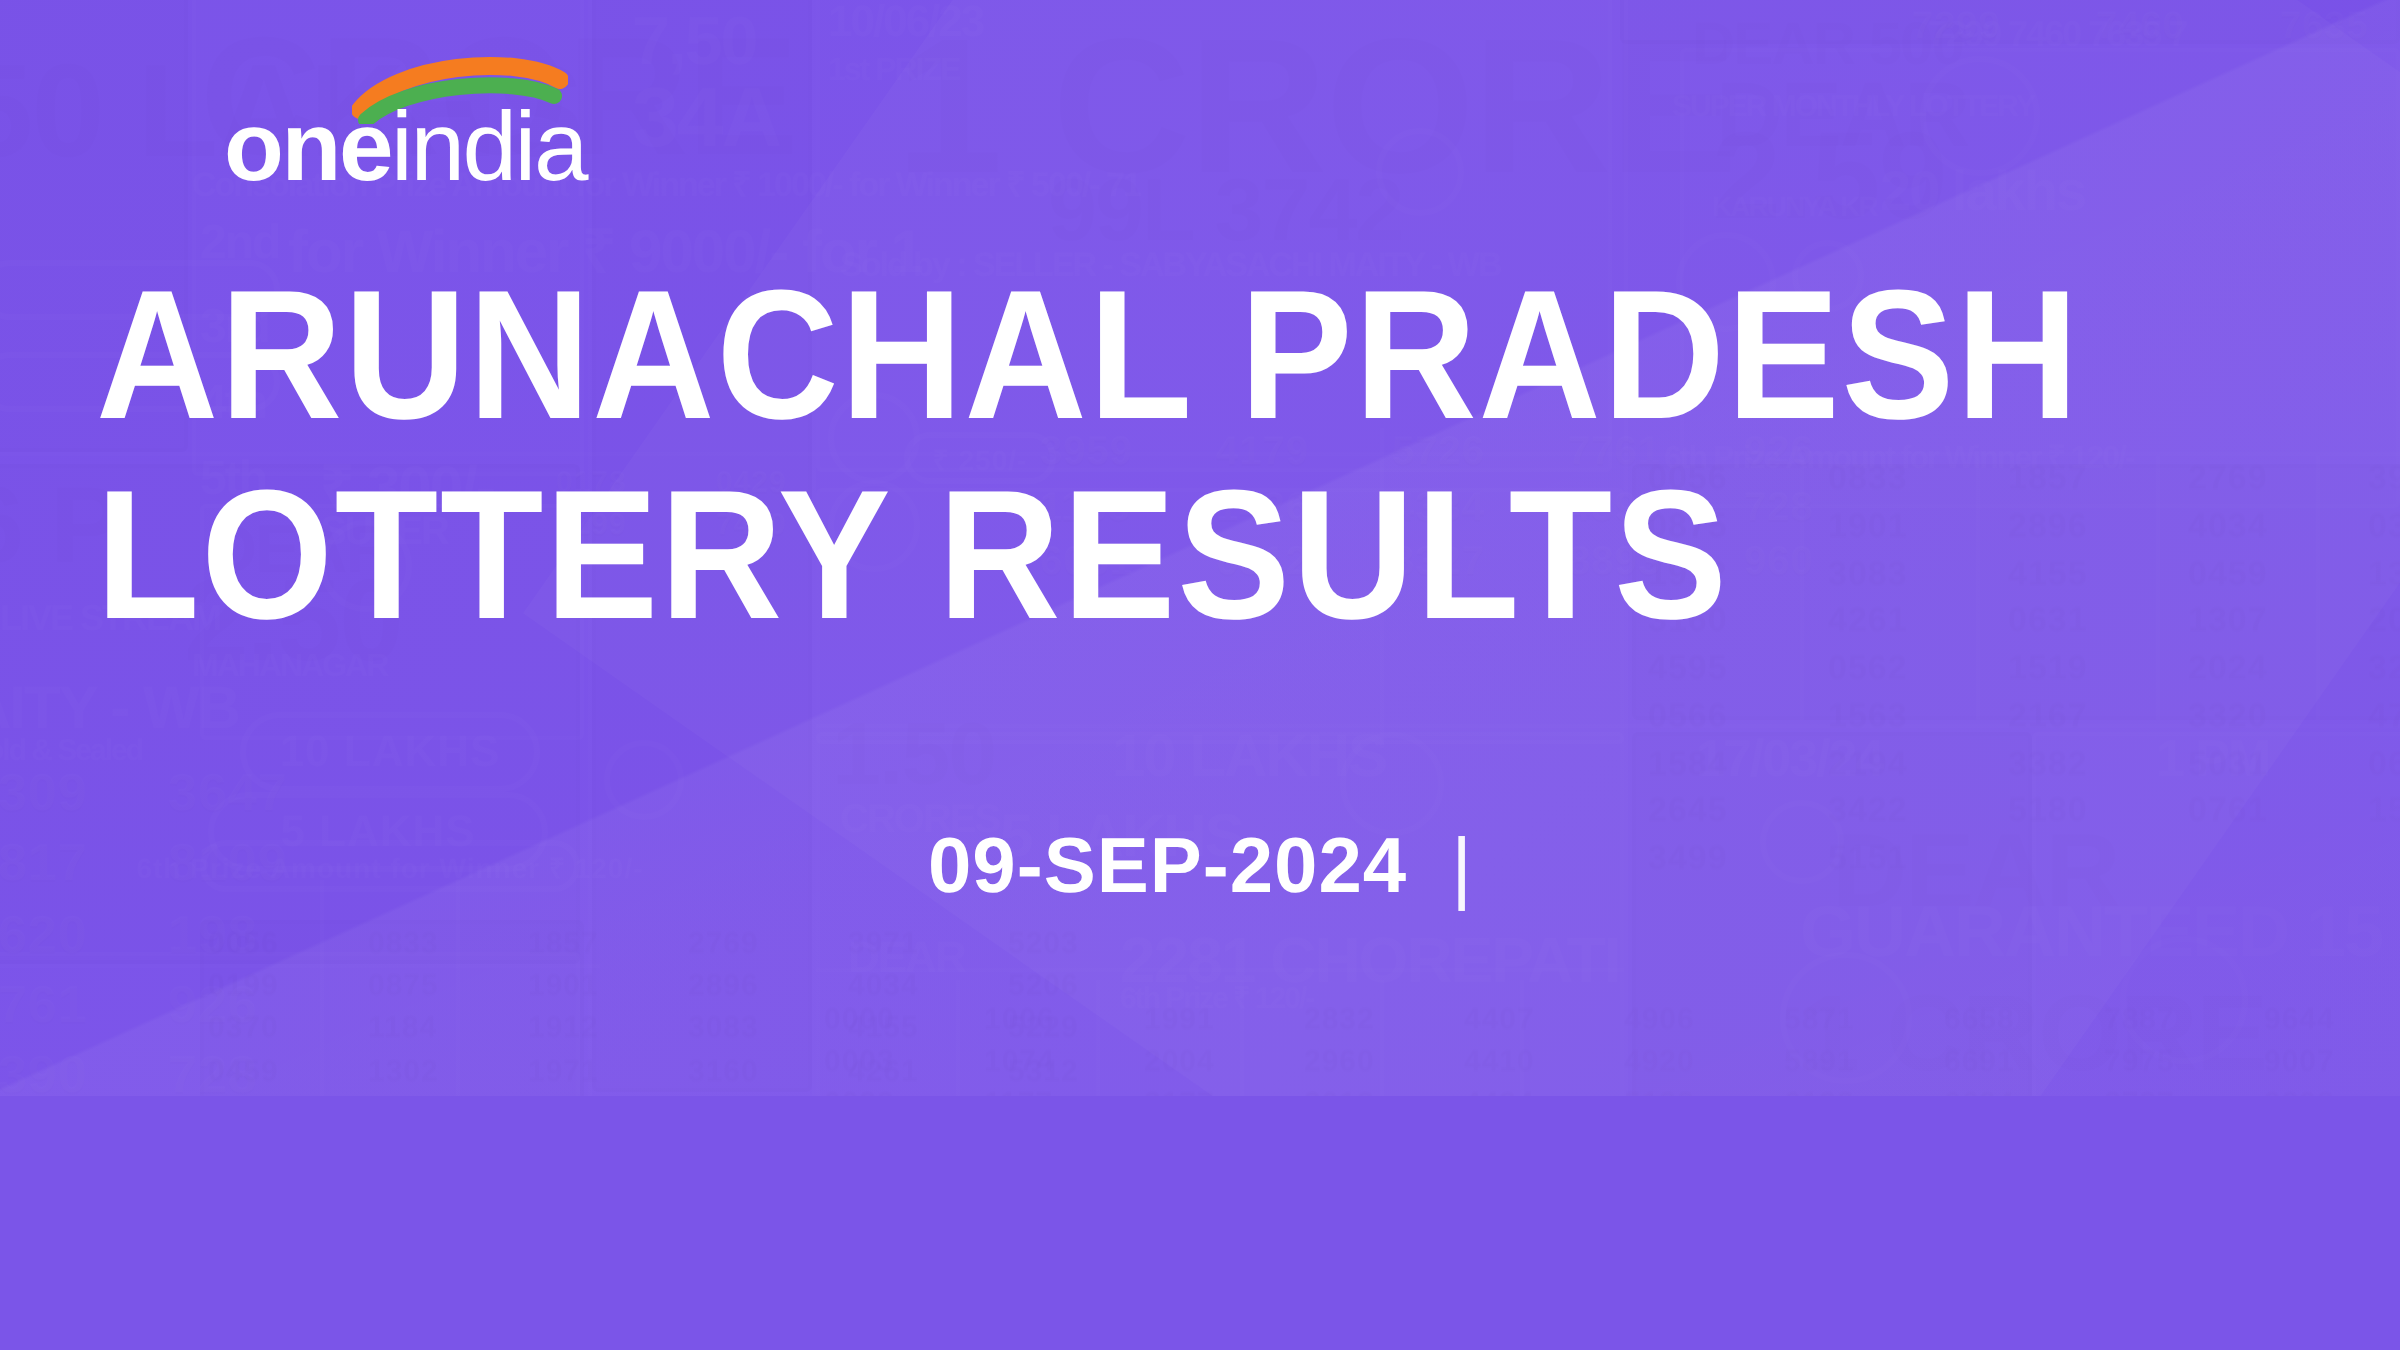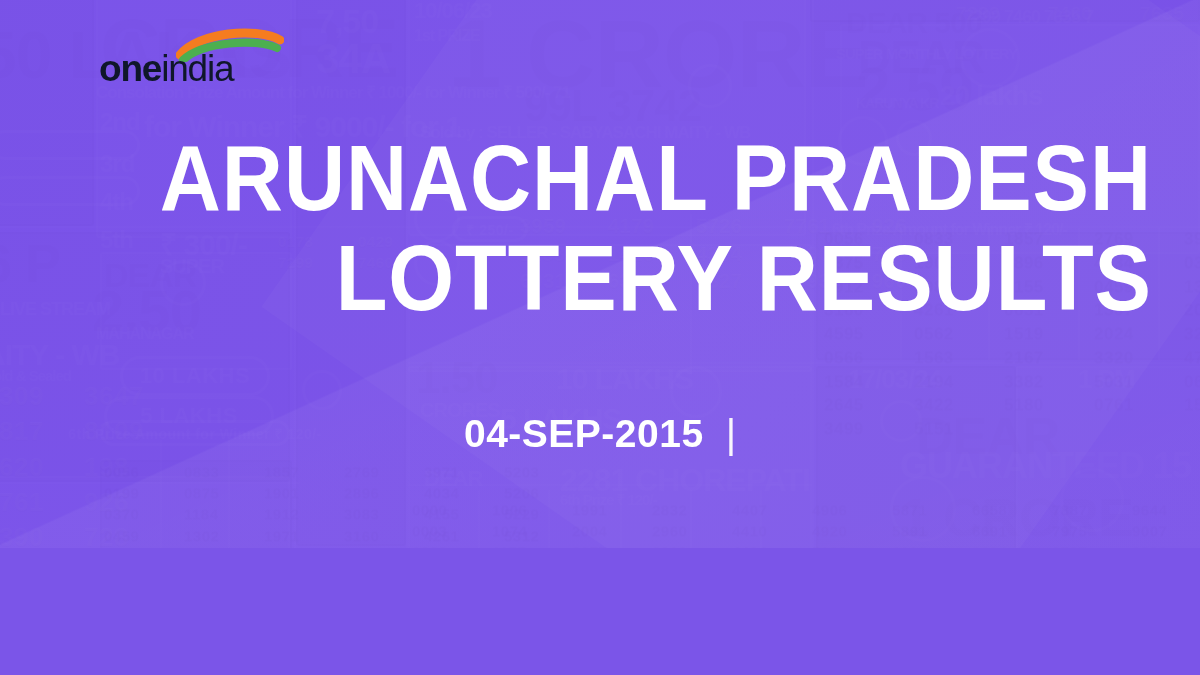--- a/index.html
+++ b/index.html
@@ -143,39 +143,39 @@
   }
   .logo-arc {
     position: absolute;
     left: 80px;
     top: 0px;
     width: 108px;
     height: 34px;
   }
   .logo-text {
     position: absolute;
-    left: 3px;
+    left: 16px;
     top: 22px;
     font-family: "Liberation Sans", sans-serif;
-    font-size: 37px;
+    font-size: 49px;
     line-height: 1;
-    color: #0f172a;
+    color: #ffffff;
     letter-spacing: -1.2px;
     white-space: nowrap;
   }
   .logo-one { font-weight: 700; }
   .logo-india { font-weight: 300; }
 
   
   .headline {
     position: absolute;
     left: 0;
     top: 128px;
     width: 1200px;
-    text-align: right;
+    text-align: left;
     color: #ffffff;
   }
   .headline-line {
     font-family: "Liberation Sans Narrow", "Liberation Sans", sans-serif;
     font-weight: 700;
     font-size: 92px;
     line-height: 100px;
     letter-spacing: 1px;
     transform: scaleX(0.92);
     text-transform: uppercase;
@@ -530,19 +530,19 @@
         <span class="logo-one">one</span><span class="logo-india">india</span>
       </div>
     </div>
 
     <div class="headline">
       <div class="headline-line">Arunachal Pradesh</div>
       <div class="headline-line">Lottery Results</div>
     </div>
 
     <div class="date-row">
-      <span class="date-text">04-SEP-2015</span>
+      <span class="date-text">09-SEP-2024</span>
       <span class="date-sep">|</span>
     </div>
   </div>
 
 
 </div>
 
 </body></html>

